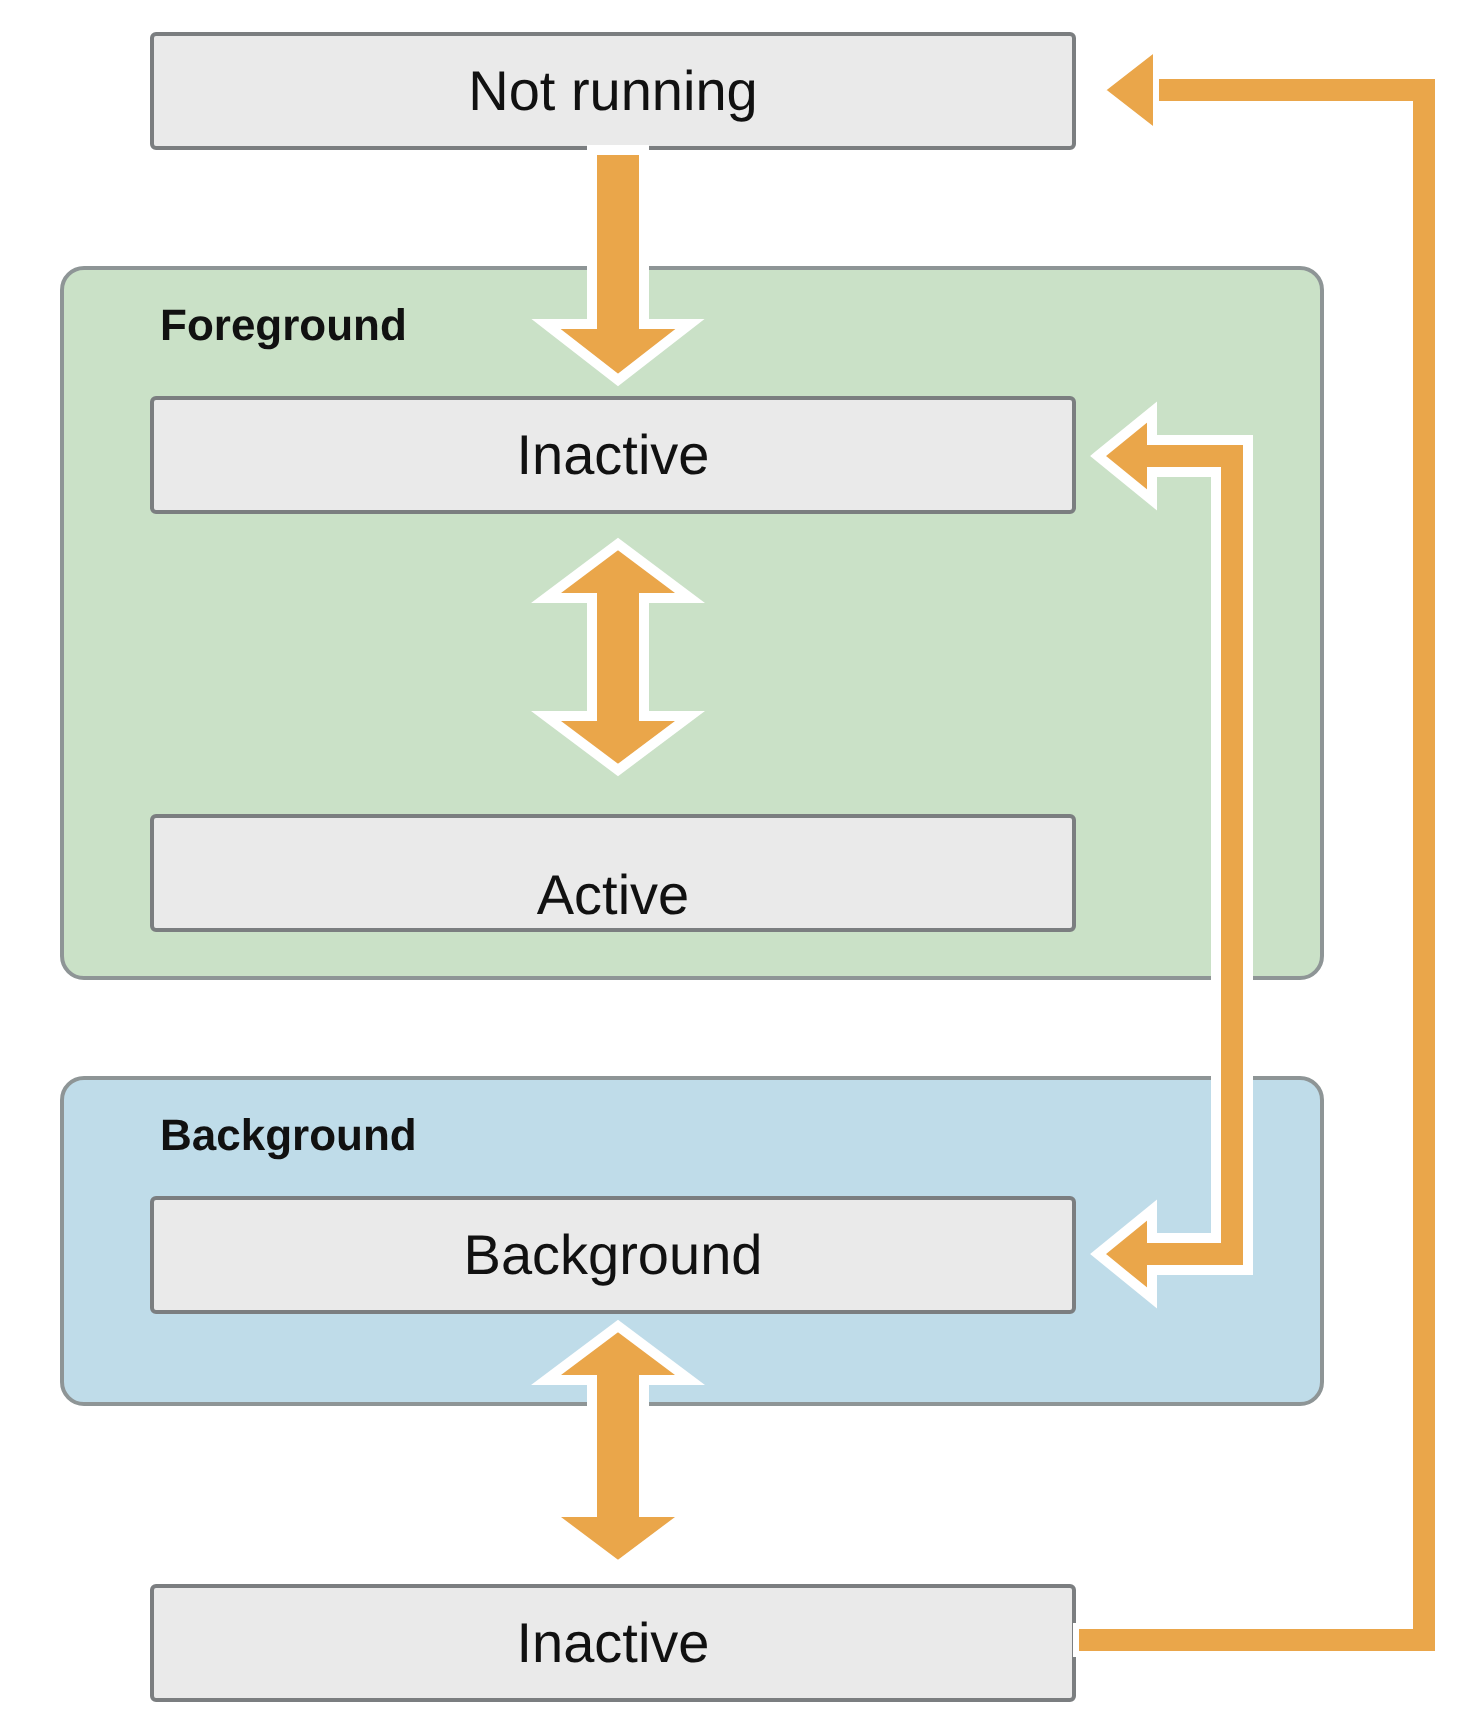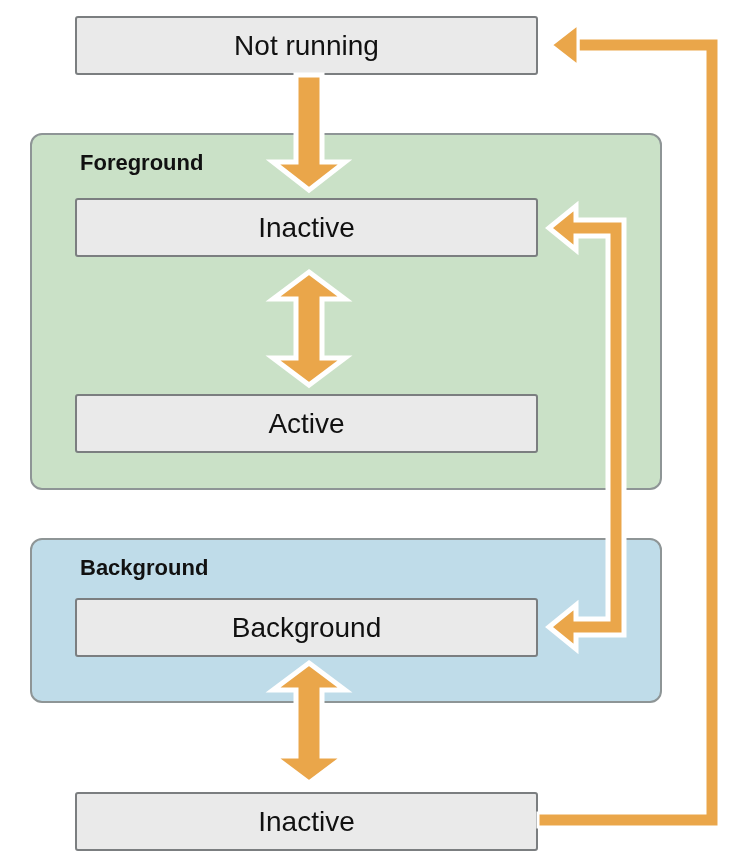--- a/index.html
+++ b/index.html
@@ -54,21 +54,21 @@
     border: 2px solid var(--node-border);
     border-radius: 3px;
     display: flex;
     align-items: center;
     justify-content: center;
     font-size: 28px;
     color: var(--text-color);
   }
   .node.not-running { top: 16px; }
   .node.inactive    { top: 198px; }
-  .node.active      { top: 394px; }
+  .node.active      { top: 407px; align-items: flex-end; }
   .node.background  { top: 598px; }
   .node.suspended   { top: 792px; }
   svg.arrows {
     position: absolute;
     left: 0; top: 0;
     width: 734px; height: 868px;
     pointer-events: none;
   }
   .arrow {
     fill: var(--arrow-fill);

